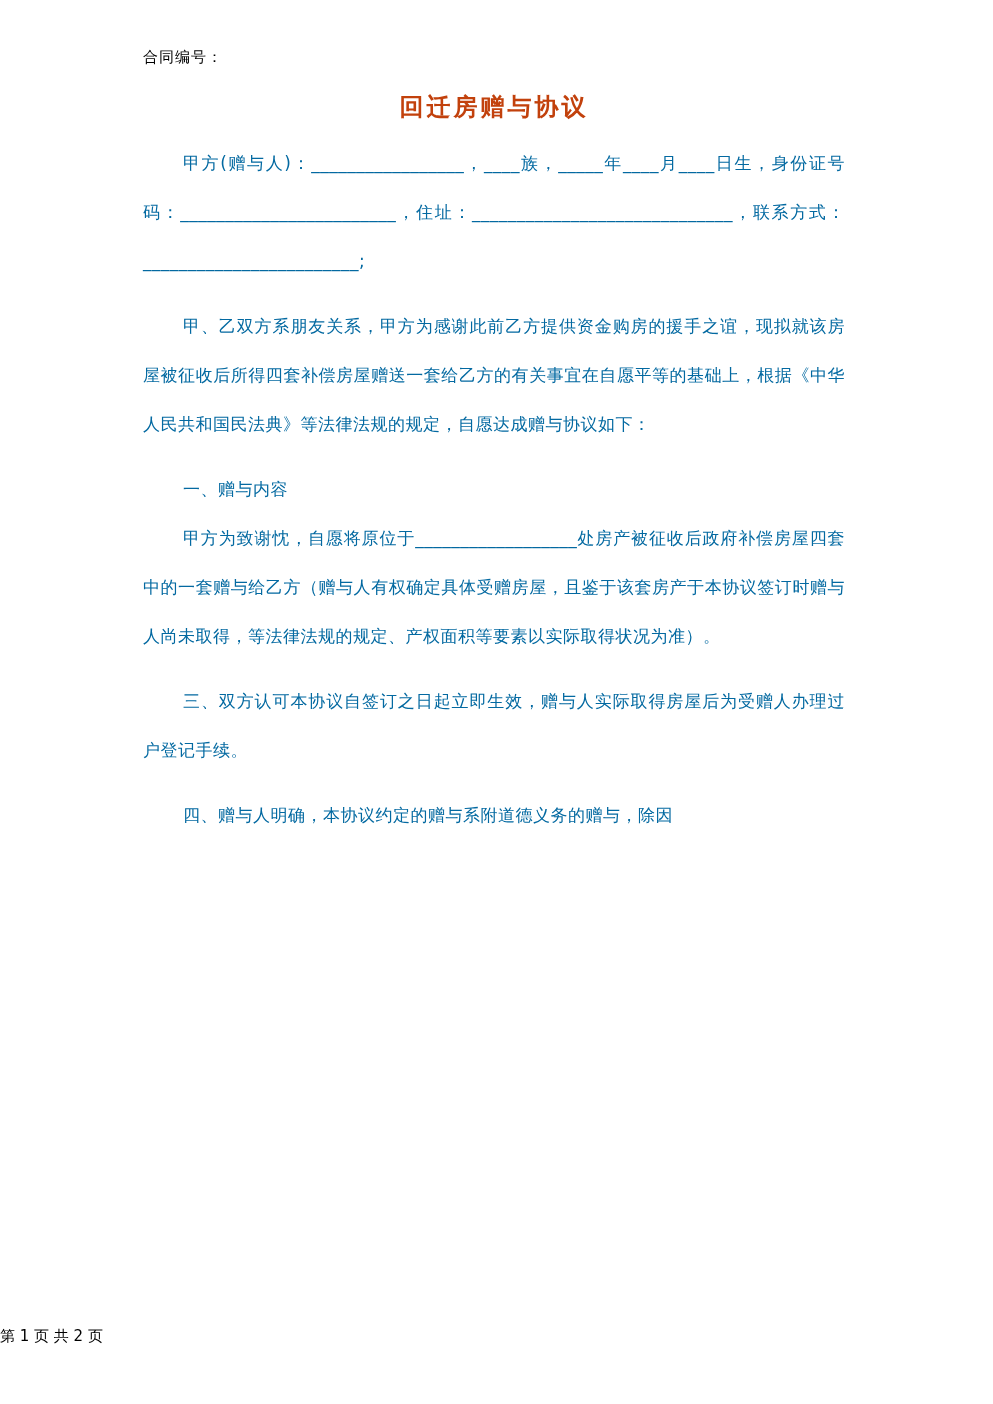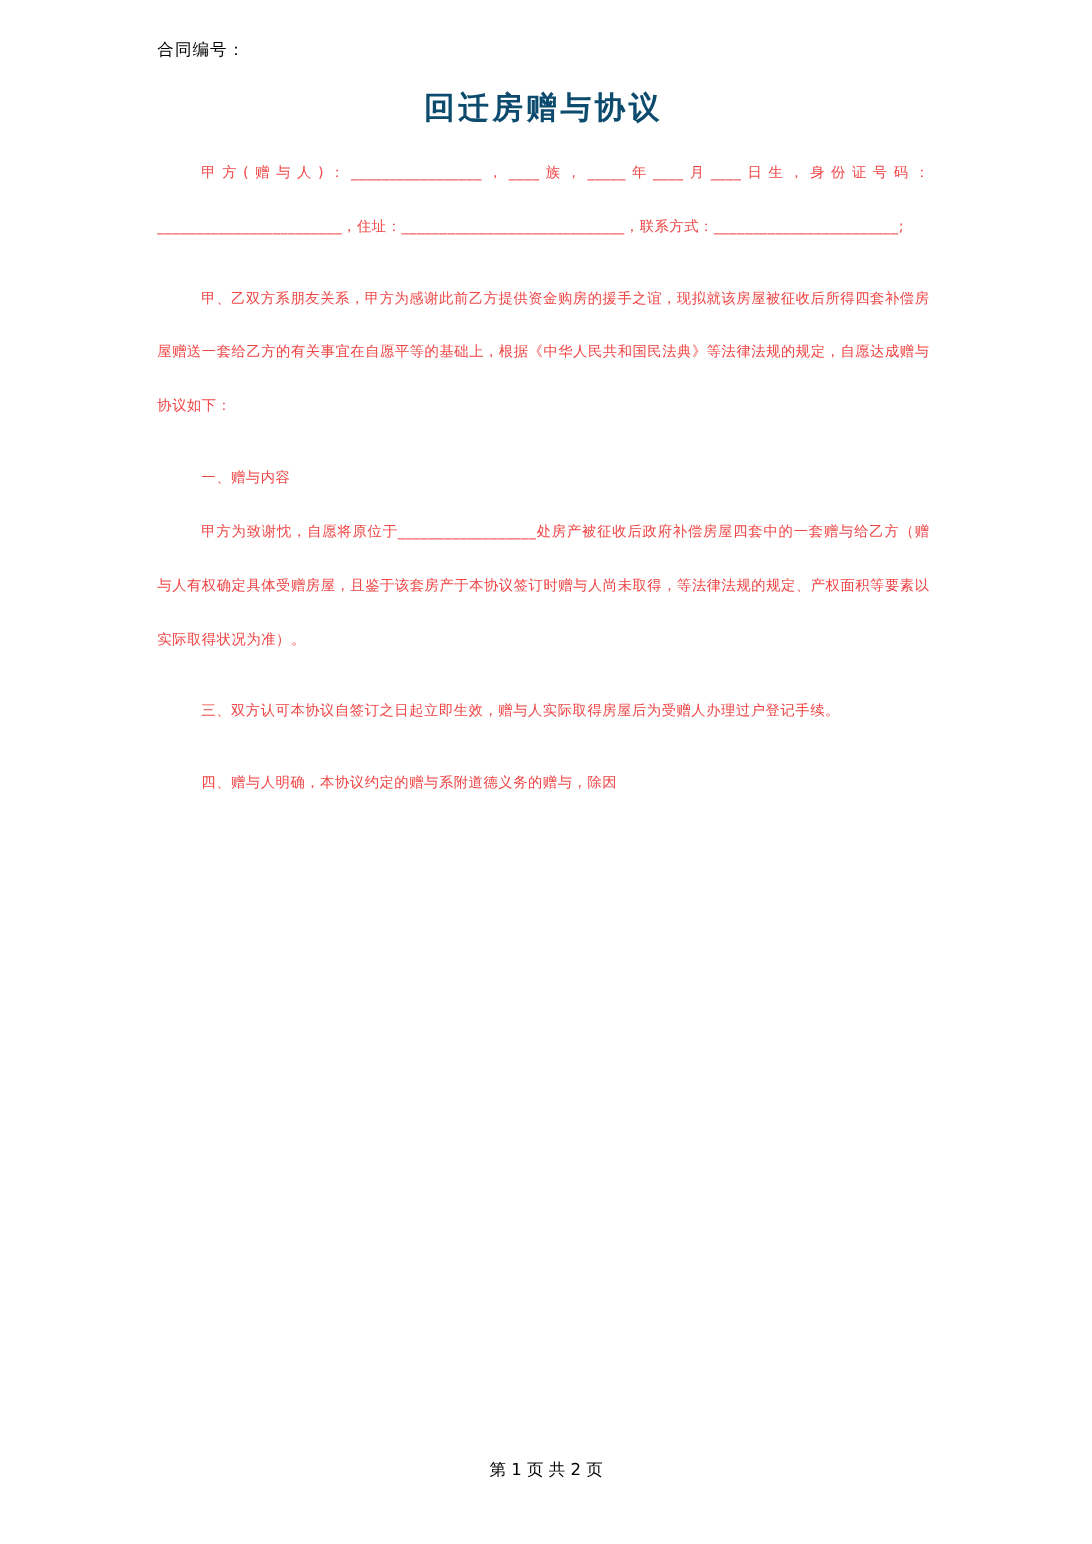--- a/index.html
+++ b/index.html
@@ -37,53 +37,53 @@
     pointer-events: none;
     z-index: 0;
     white-space: nowrap;
   }
   .content {
     position: relative;
     z-index: 2;
     padding: 0 148px 0 143px;
   }
   .contract-no {
-    padding-top: 36px;
+    padding-top: 48px;
     font-size: 15px;
     color: #000000;
     letter-spacing: 1px;
   }
   .doc-title {
     margin-top: 24px;
     text-align: center;
-    color: #0c4a6e;
-    font-size: 28px;
+    color: #c2410c;
+    font-size: 24px;
     font-weight: bold;
     letter-spacing: 3px;
   }
   .para {
     margin-top: 16px;
-    font-size: 13px;
+    font-size: 17px;
     line-height: 49px;
-    color: #ef4444;
+    color: #0369a1;
     text-align: justify;
     letter-spacing: 0.5px;
   }
   .indent {
     text-indent: 40px;
   }
   .tight {
     margin-top: 0;
   }
   .footer {
     position: absolute;
     left: 0;
     bottom: 58px;
     width: 993px;
-    text-align: center;
+    text-align: left;
     font-size: 15px;
     color: #000000;
     z-index: 2;
   }
 </style>
 </head>
 <body>
 
 <div class="page">
 

